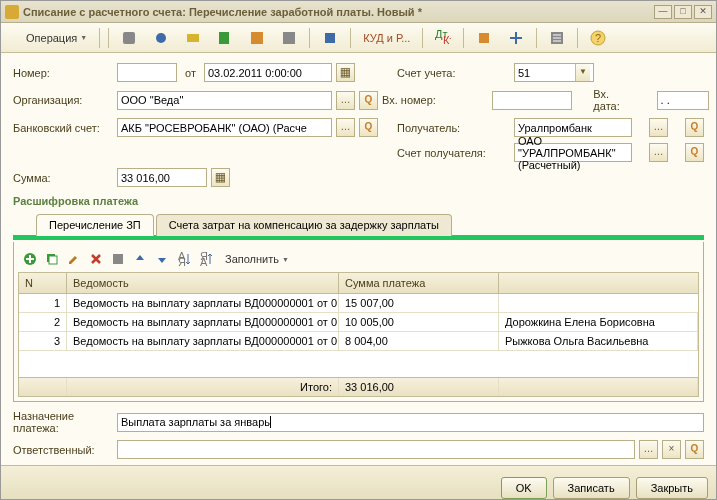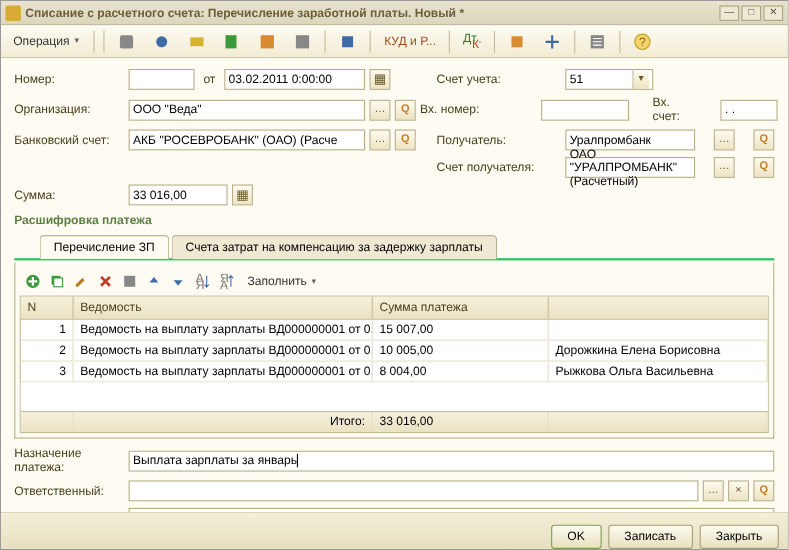--- a/index.html
+++ b/index.html
@@ -6,21 +6,21 @@
   body { background: #e5e2d3; width: 717px; height: 500px; overflow: hidden; }
   
   .window { width: 717px; height: 500px; border: 1px solid #999; background: #fdfbf2; display: flex; flex-direction: column; }
   
   .titlebar { height: 22px; background: linear-gradient(#e8e3ce, #dcd6bc); border-bottom: 1px solid #b5ad8c; display: flex; align-items: center; padding: 0 4px; }
   .title-icon { width: 14px; height: 14px; background: #d7a935; border-radius: 2px; margin-right: 4px; }
   .title-text { flex: 1; font-weight: bold; color: #6a5f3a; }
   .win-controls { display: flex; gap: 2px; }
   .win-btn { width: 18px; height: 14px; background: #efe9d3; border: 1px solid #a9a07d; font-size: 9px; text-align: center; line-height: 11px; color: #555; cursor: pointer; }
 
-  .toolbar { height: 30px; background: linear-gradient(#fdfbf2, #f2ecd3); border-bottom: 1px solid #c4bb97; display: flex; align-items: center; padding: 0 4px; gap: 2px; }
+  .toolbar { height: 30px; background: linear-gradient(#fdfbf2, #f2ecd3); border-bottom: 1px solid #c4bb97; display: flex; align-items: center; padding: 0 18px; gap: 2px; }
   .tb-btn { padding: 3px 6px; background: transparent; border: 1px solid transparent; cursor: pointer; color: #333; display: flex; align-items: center; gap: 3px; }
   .tb-drop { font-size: 7px; color: #666; }
   .tb-sep { width: 1px; height: 20px; background: #c4bb97; margin: 0 3px; }
   .tb-icon { width: 16px; height: 16px; display: inline-block; }
   .tb-text-btn { color: #a04b23; font-weight: normal; }
 
   .content { flex: 1; padding: 10px 12px; overflow-y: auto; background: #fdfbf2; }
   
   .form-row { display: flex; align-items: center; margin-bottom: 6px; gap: 4px; }
   .form-left { width: 380px; display: flex; align-items: center; gap: 4px; }
@@ -34,21 +34,21 @@
   
   .btnlet { width: 19px; height: 19px; border: 1px solid #b8ae88; background: linear-gradient(#fdfbf0,#ede4c3); font-size: 10px; text-align: center; line-height: 16px; color: #6a5a2a; cursor: pointer; }
   .btnlet.cal { font-size: 12px; }
   .btnlet.q { color: #c77d28; font-weight: bold; }
   .select-btn { width: 15px; height: 17px; background: linear-gradient(#fdfbf0,#ede4c3); border-left: 1px solid #c4bb97; font-size: 8px; text-align: center; line-height: 15px; color: #6a5a2a; cursor: pointer; margin-left: auto; }
   
   .intext { color: #4a3e1a; margin: 0 4px; }
   
   .section-title { color: #5b8040; font-weight: bold; margin: 8px 0 6px 0; }
   
-  .tabs { display: flex; border-bottom: 2px solid #22c55e; margin-bottom: 2px; padding-left: 23px; }
+  .tabs { display: flex; border-bottom: 5px solid #22c55e; margin-bottom: 2px; padding-left: 23px; }
   .tab { padding: 4px 12px; border: 1px solid #b8ae88; border-bottom: none; background: #efe9d3; cursor: pointer; margin-right: 2px; border-radius: 4px 4px 0 0; position: relative; top: 1px; }
   .tab.active { background: #fdfbf2; border-bottom: 1px solid #fdfbf2; }
   
   .tab-panel { border: 1px solid #b8ae88; border-top: none; padding: 4px; margin-bottom: 8px; }
   
   .grid-toolbar { display: flex; align-items: center; gap: 2px; padding: 3px 2px; }
   .grid-tb-btn { width: 20px; height: 20px; border: 1px solid transparent; background: transparent; cursor: pointer; display: flex; align-items: center; justify-content: center; }
   
   .grid { border: 1px solid #c4bb97; background: #fff; }
   .grid-header { display: flex; background: linear-gradient(#f6f1dc, #e9e1c2); border-bottom: 1px solid #c4bb97; }
@@ -196,21 +196,21 @@
         <div class="label">Организация:</div>
         <div class="field w215">
             <span>ООО "Веда"</span>
           </div>
         <div class="btnlet">…</div>
         <div class="btnlet q">Q</div>
       </div>
       <div class="form-right">
         <div class="label-r">Вх. номер:</div>
         <div class="field w85"></div>
-        <span class="intext">Вх. счет:</span>
+        <span class="intext">Вх. дата:</span>
         <div class="field w55">
             <span>. .</span>
           </div>
         <div class="btnlet cal">▦</div>
       </div>
     </div>
 
     <div class="form-row">
       <div class="form-left">
         <div class="label">Банковский счет:</div>

